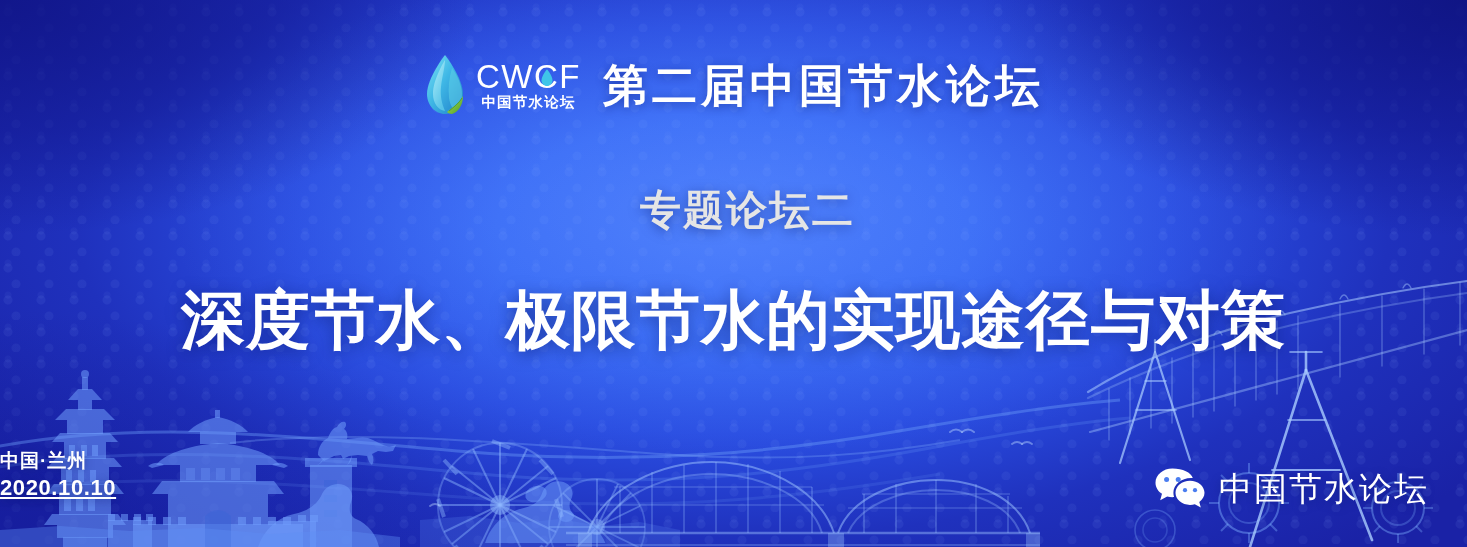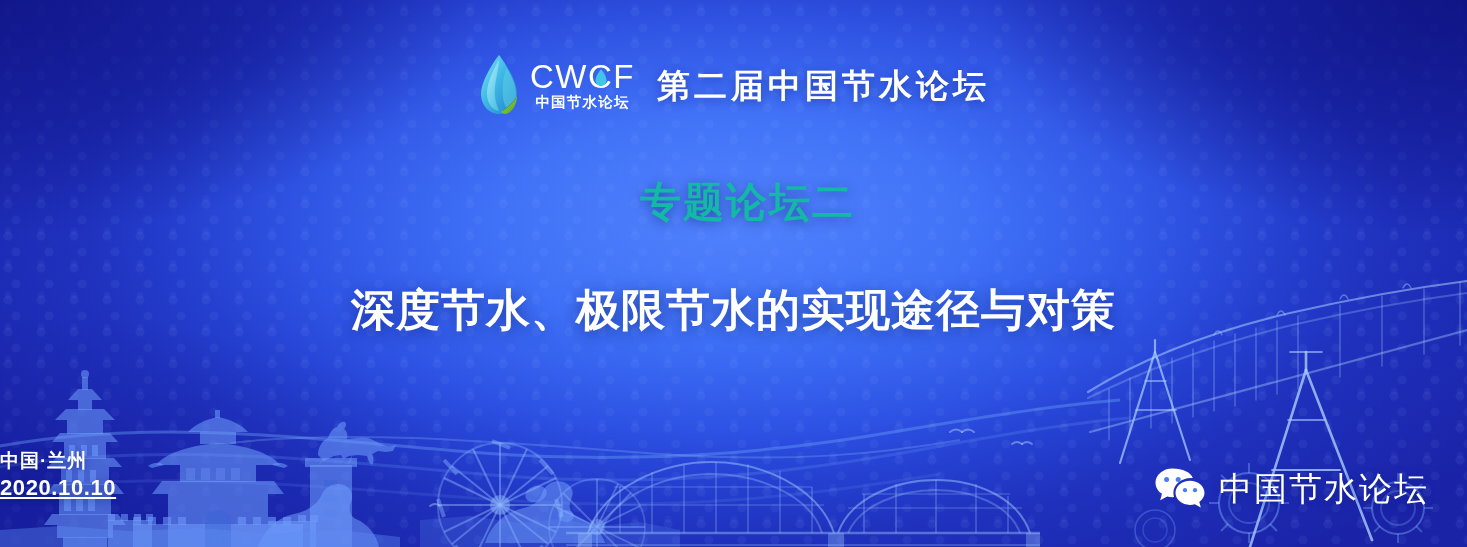--- a/index.html
+++ b/index.html
@@ -80,43 +80,43 @@
     position:absolute; left:50%; top:50%;
     transform:translate(-50%,-46%);
     width:13px; height:17px;
   }
   .logo-sub{
     font-size:14.5px; font-weight:700; letter-spacing:1.2px;
     color:#ffffff; line-height:1;
     white-space:nowrap;
   }
   .event-title{
-    font-size:33px; font-weight:700; color:#ffffff;
+    font-size:45px; font-weight:700; color:#ffffff;
     letter-spacing:4px; white-space:nowrap;
     text-shadow:0 2px 10px rgba(10,25,110,.45);
     line-height:1;
     text-align:right;
   }
 
   
   .forum-label{
-    position:absolute; left:0; right:0; top:182px;
+    position:absolute; left:0; right:0; top:190px;
     text-align:center; z-index:20;
-    font-size:41px; font-weight:700; color:#14b8a6;
+    font-size:41px; font-weight:700; color:#e5e5e5;
     letter-spacing:2px;
     text-shadow:0 2px 12px rgba(10,25,110,.5);
     line-height:1;
     padding-left:28px;
   }
 
   
   .headline{
     position:absolute; left:0; right:0; top:288px;
     text-align:center; z-index:20;
-    font-size:44px; font-weight:700; color:#ffffff;
+    font-size:64px; font-weight:700; color:#ffffff;
     letter-spacing:1px;
     text-shadow:0 3px 16px rgba(8,22,105,.55);
     line-height:1;
     white-space:nowrap;
   }
 
   
   .place-date{
     position:absolute; left:0; right:0; top:448px;
     text-align:left; z-index:20;

